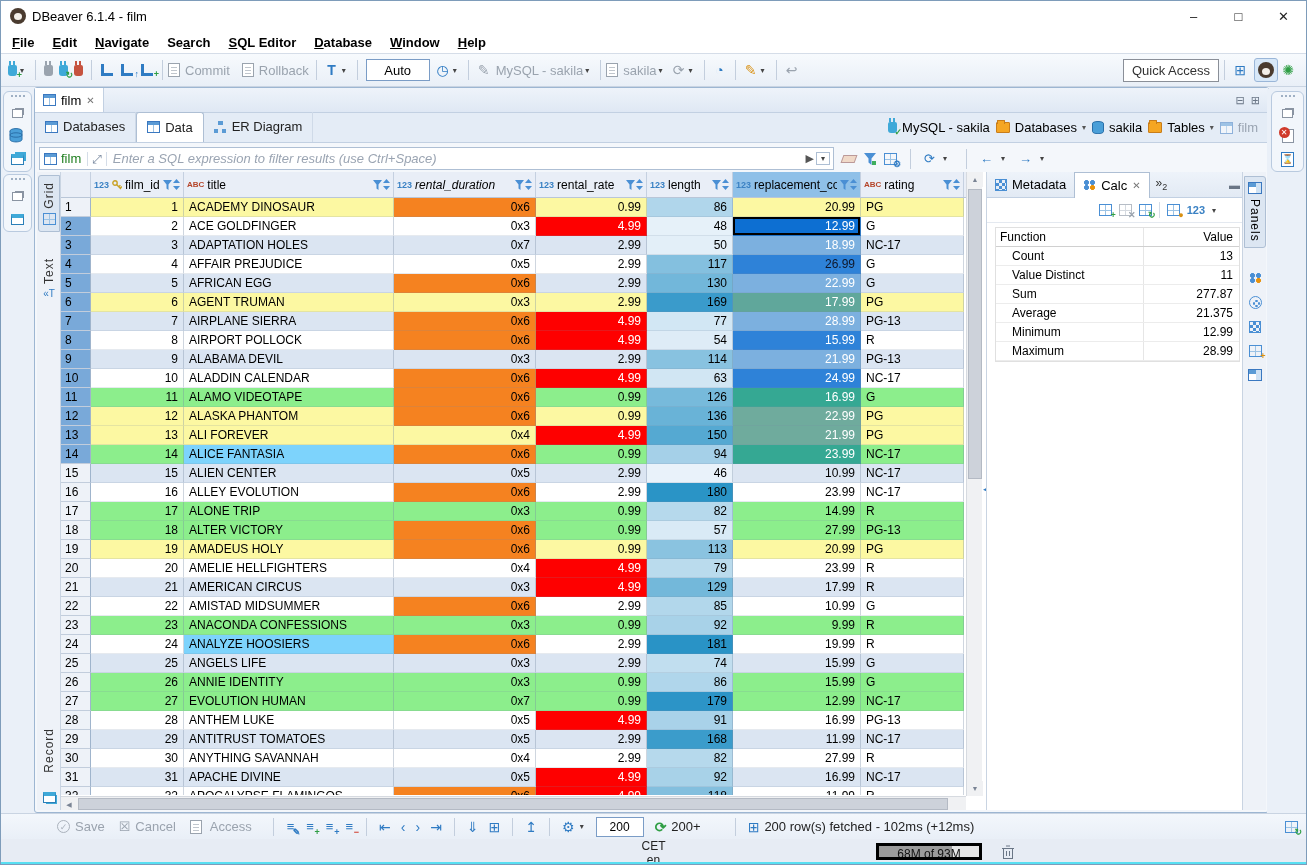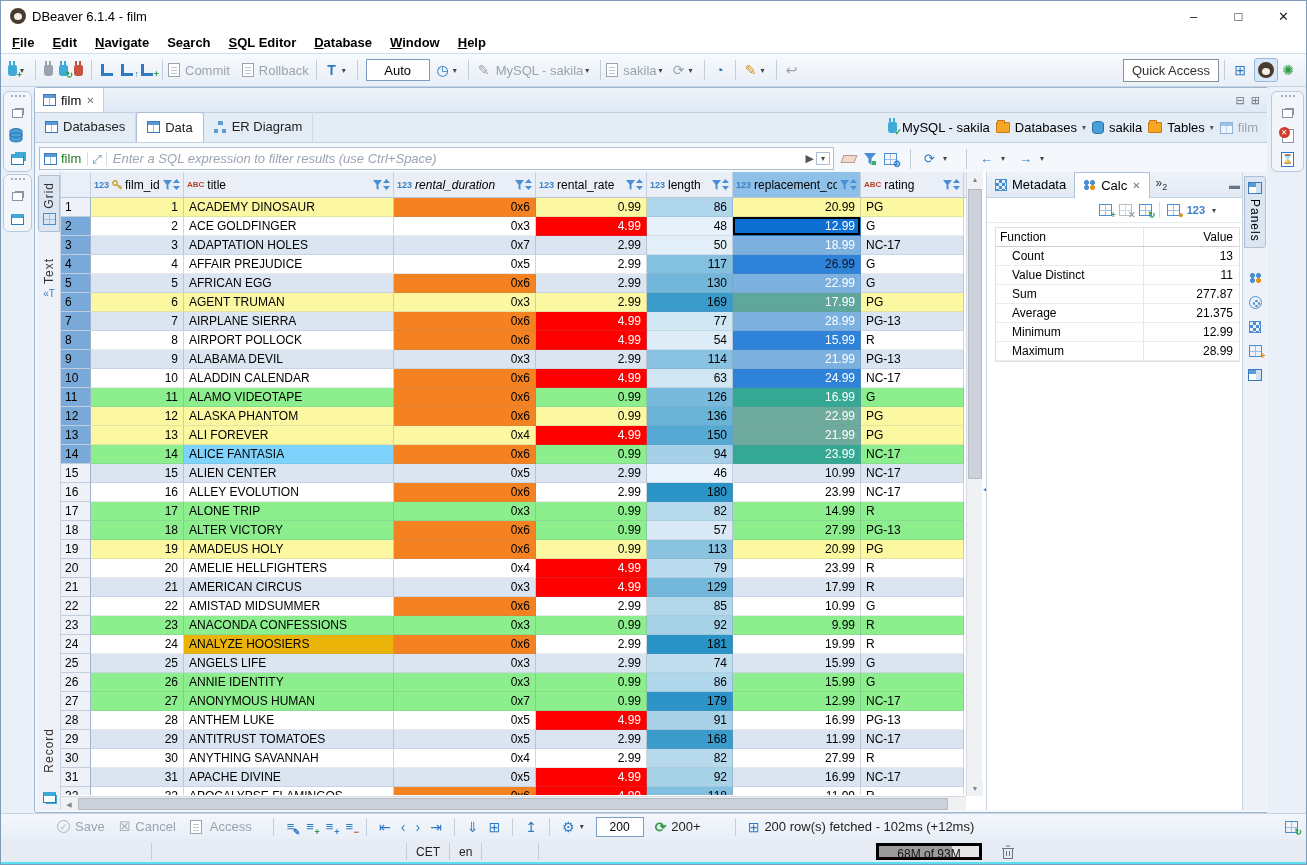--- a/index.html
+++ b/index.html
@@ -146,21 +146,21 @@
   .bottombar { position:absolute; left:0; top:812px; right:0; height:26px; background:linear-gradient(#f3f7fc,#e9eff7); border-top:1px solid #c9d4e2; display:flex; align-items:center; padding-left:56px; font-size:13px; }
   .bb-item { display:flex; align-items:center; gap:5px; color:#9aa3ae; margin-right:14px; }
   .bb-sep { width:1px; height:18px; background:#c3cedd; margin:0 7px; }
   .bb-ico { font-size:14px; margin:0 5px; }
   .rowic { position:relative; color:#2f7bc3; font-size:13px; font-weight:bold; margin:0 6px; }
   .rowic .badge { position:absolute; right:-6px; bottom:-3px; font-size:9px; }
   .fetch-input { width:48px; height:20px; border:1px solid #7a9cc6; background:#fff; text-align:center; font-size:12px; margin:0 6px; display:flex; align-items:center; justify-content:center; }
   .circle-check { width:13px; height:13px; border:1.5px solid #aab2bc; border-radius:50%; color:#aab2bc; font-size:9px; display:flex; align-items:center; justify-content:center; }
   .bb-right-ico { margin-left:auto; margin-right:8px; }
   
-  .statusbar { position:absolute; left:0; top:838px; right:0; height:25px; background:#e7ecf4; display:flex; align-items:center; font-size:12px; color:#222; }
+  .statusbar { position:absolute; left:0; top:838px; right:0; height:25px; background:#e7ecf4; display:flex; align-items:center; font-size:12px; color:#222;flex-direction:column; }
   .st-sep { width:1px; height:17px; background:#c3cedd; }
   .st-cell { padding:0 9px; }
   .heap { position:absolute; left:875px; top:4px; width:106px; height:17px; background:#e6e6e6; border:3px solid #000000; overflow:hidden; }
   .heap-fill { position:absolute; left:0; top:0; bottom:0; width:73%; background:#9b9b9b; }
   .heap-text { position:absolute; inset:0; text-align:center; line-height:16px; font-size:12px; color:#111; }
   .trash { position:absolute; left:1000px; top:5px; color:#6a7686; }
   .bottom-edge { position:absolute; left:0; bottom:0; right:0; height:2px; background:#58dff2; }
   
   .ic-table { display:inline-block; width:13px; height:12px; border:1px solid #3a78c0; background-color:#fff; background-image:linear-gradient(#5b9bd5 0 3px,transparent 3px),linear-gradient(to right,transparent 0 5px,#9cc3e5 5px 6px,transparent 6px); }
   .ic-folder { display:inline-block; width:14px; height:11px; background:#f5a623; border:1px solid #c87d1a; border-radius:1px; position:relative; }
@@ -724,21 +724,21 @@
                 <div class="gc" style="width:210px;background:#8cee8c">ANACONDA CONFESSIONS</div>
                 <div class="gc num" style="width:142px;background:#8cee8c">0x3</div>
                 <div class="gc num" style="width:111px;background:#8cee8c">0.99</div>
                 <div class="gc num" style="width:86px;background:rgb(168,210,232)">92</div>
                 <div class="gc num" style="width:128px;background:#8cee8c">9.99</div>
                 <div class="gc" style="width:103px;background:#8cee8c">R</div>
               </div>
               <div class="grow">
                 <div class="gc rownum" style="width:30px">24</div>
                 <div class="gc num" style="width:93px;background:#ffffff">24</div>
-                <div class="gc" style="width:210px;background:#eab308">ANALYZE HOOSIERS</div>
+                <div class="gc" style="width:210px;background:#7dd3fc">ANALYZE HOOSIERS</div>
                 <div class="gc num" style="width:142px;background:#f58220">0x6</div>
                 <div class="gc num" style="width:111px;background:#ffffff">2.99</div>
                 <div class="gc num" style="width:86px;background:rgb(41,147,198)">181</div>
                 <div class="gc num" style="width:128px;background:#ffffff">19.99</div>
                 <div class="gc" style="width:103px;background:#ffffff">R</div>
               </div>
               <div class="grow">
                 <div class="gc rownum" style="width:30px">25</div>
                 <div class="gc num" style="width:93px;background:#dbe5f2">25</div>
                 <div class="gc" style="width:210px;background:#dbe5f2">ANGELS LIFE</div>
@@ -754,21 +754,21 @@
                 <div class="gc" style="width:210px;background:#8cee8c">ANNIE IDENTITY</div>
                 <div class="gc num" style="width:142px;background:#8cee8c">0x3</div>
                 <div class="gc num" style="width:111px;background:#8cee8c">0.99</div>
                 <div class="gc num" style="width:86px;background:rgb(176,214,235)">86</div>
                 <div class="gc num" style="width:128px;background:#8cee8c">15.99</div>
                 <div class="gc" style="width:103px;background:#8cee8c">G</div>
               </div>
               <div class="grow">
                 <div class="gc rownum" style="width:30px">27</div>
                 <div class="gc num" style="width:93px;background:#8cee8c">27</div>
-                <div class="gc" style="width:210px;background:#8cee8c">ANONYMOUS HUMAN</div>
+                <div class="gc" style="width:210px;background:#8cee8c">EVOLUTION HUMAN</div>
                 <div class="gc num" style="width:142px;background:#8cee8c">0x7</div>
                 <div class="gc num" style="width:111px;background:#8cee8c">0.99</div>
                 <div class="gc num" style="width:86px;background:rgb(44,148,199)">179</div>
                 <div class="gc num" style="width:128px;background:#8cee8c">12.99</div>
                 <div class="gc" style="width:103px;background:#8cee8c">NC-17</div>
               </div>
               <div class="grow">
                 <div class="gc rownum" style="width:30px">28</div>
                 <div class="gc num" style="width:93px;background:#ffffff">28</div>
                 <div class="gc" style="width:210px;background:#ffffff">ANTHEM LUKE</div>

